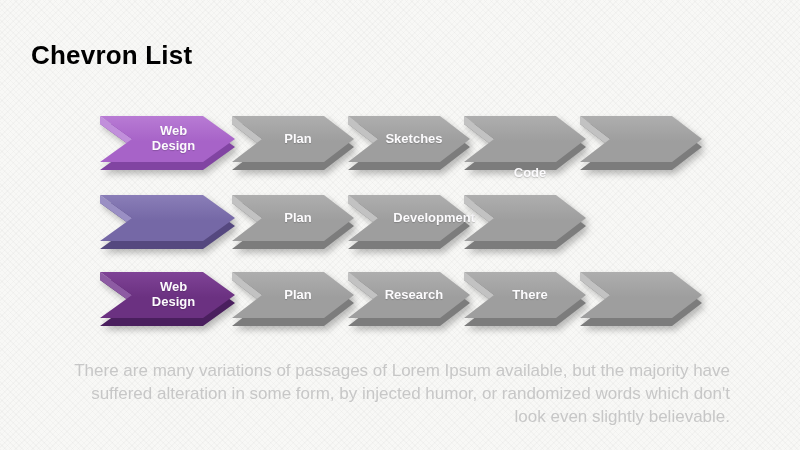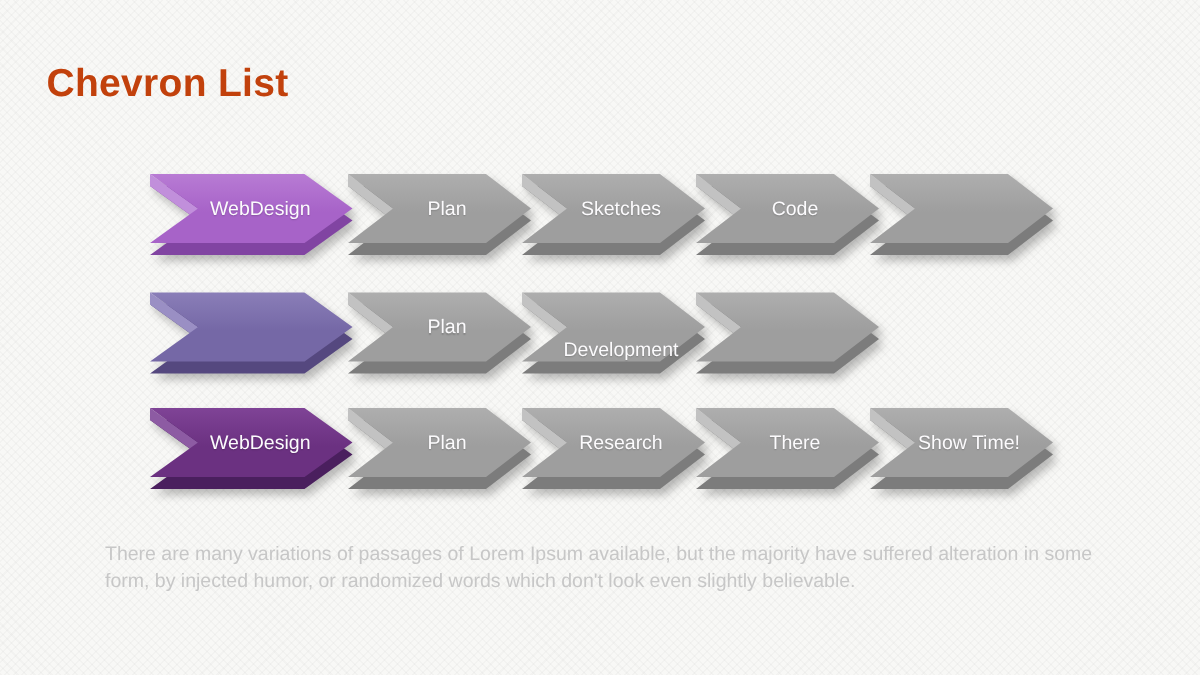--- a/index.html
+++ b/index.html
@@ -8,35 +8,35 @@
     font-family:"Liberation Sans", sans-serif;
     background-color:#f8f8f6;
     background-image:
       repeating-linear-gradient(45deg, rgba(150,150,150,0.055) 0 1px, transparent 1px 4px),
       repeating-linear-gradient(135deg, rgba(150,150,150,0.055) 0 1px, transparent 1px 4px);
     position:relative;
   }
   .slide{position:absolute;inset:0;}
   .page-title{
     position:absolute;left:31px;top:40px;
-    font-size:26px;font-weight:bold;color:#c2410c;letter-spacing:0.2px;
+    font-size:26px;font-weight:bold;color:#000000;letter-spacing:0.2px;
   }
   .chevron-row{position:absolute;left:100px;height:58px;}
   .chevron{position:absolute;top:0;}
   .chevron svg{overflow:visible;display:block;filter:drop-shadow(3px 4px 3px rgba(0,0,0,0.25));}
   .chevron-label{
     position:absolute;top:0;left:0;height:46px;
-    display:flex;flex-direction:row;align-items:center;justify-content:center;
+    display:flex;flex-direction:column;align-items:center;justify-content:center;
     color:#fcfbfd;font-size:13px;line-height:1.15;text-align:center;
     text-shadow:0 1px 1px rgba(0,0,0,0.18);
-    pointer-events:none;white-space:nowrap;
+    pointer-events:none;white-space:nowrap;font-weight:bold;
   }
   .footer-text{
     position:absolute;left:70px;top:360px;width:660px;
-    text-align:left;font-size:13px;line-height:1.35;color:#c7c7c7;
+    text-align:right;font-size:17px;line-height:1.35;color:#c7c7c7;
   }
 </style>
 </head>
 <body>
 
 <div class="slide">
   <div class="page-title">Chevron List</div>
   <div id="rows-host">
       <div class="chevron-row" style="top: 116px;">
         <div class="chevron" style="left: 0px;">
@@ -97,21 +97,21 @@
               <linearGradient id="grad-0-3" x1="0" y1="0" x2="0" y2="1">
                 <stop offset="0" stop-color="#aeaeae"></stop>
                 <stop offset="0.55" stop-color="#9e9e9e"></stop>
                 <stop offset="1" stop-color="#9e9e9e"></stop>
               </linearGradient>
             </defs>
             <polygon points="0,8 92,8 122,31 92,54 0,54 30,31" fill="#7c7c7c"></polygon>
             <polygon points="0,0 30,23 30,31 0,8" fill="#c2c2c2"></polygon>
             <polygon points="0,0 92,0 122,23 92,46 0,46 30,23" fill="url(#grad-0-3)"></polygon>
           </svg>
-          <div class="chevron-label" style="width: 122px; padding-left: 5px;">
+          <div class="chevron-label" style="width: 122px; padding-left: 5px; margin-top: 34px;">
             <span>Code</span>
           </div>
         </div>
         <div class="chevron" style="left: 480px;">
           <svg width="122" height="54" viewBox="0 0 122 54">
             <defs>
               <linearGradient id="grad-0-4" x1="0" y1="0" x2="0" y2="1">
                 <stop offset="0" stop-color="#aeaeae"></stop>
                 <stop offset="0.55" stop-color="#9e9e9e"></stop>
                 <stop offset="1" stop-color="#9e9e9e"></stop>
@@ -263,20 +263,17 @@
               <linearGradient id="grad-2-4" x1="0" y1="0" x2="0" y2="1">
                 <stop offset="0" stop-color="#aeaeae"></stop>
                 <stop offset="0.55" stop-color="#9e9e9e"></stop>
                 <stop offset="1" stop-color="#9e9e9e"></stop>
               </linearGradient>
             </defs>
             <polygon points="0,8 92,8 122,31 92,54 0,54 30,31" fill="#7c7c7c"></polygon>
             <polygon points="0,0 30,23 30,31 0,8" fill="#c2c2c2"></polygon>
             <polygon points="0,0 92,0 122,23 92,46 0,46 30,23" fill="url(#grad-2-4)"></polygon>
           </svg>
-          <div class="chevron-label" style="width: 122px; padding-left: 5px;">
-            <span>Show Time!</span>
-          </div>
         </div>
       </div>
     </div>
   <div class="footer-text">There are many variations of passages of Lorem Ipsum available, but the majority have suffered alteration in some form, by injected humor, or randomized words which don't look even slightly believable.</div>
 </div>
 
 </body></html>

